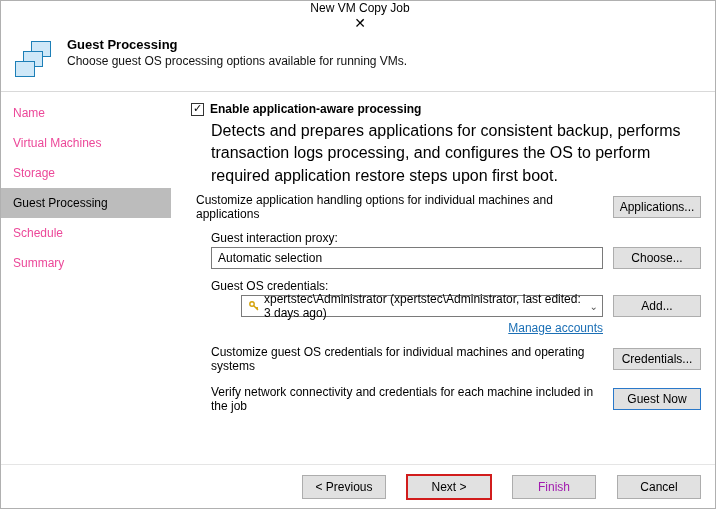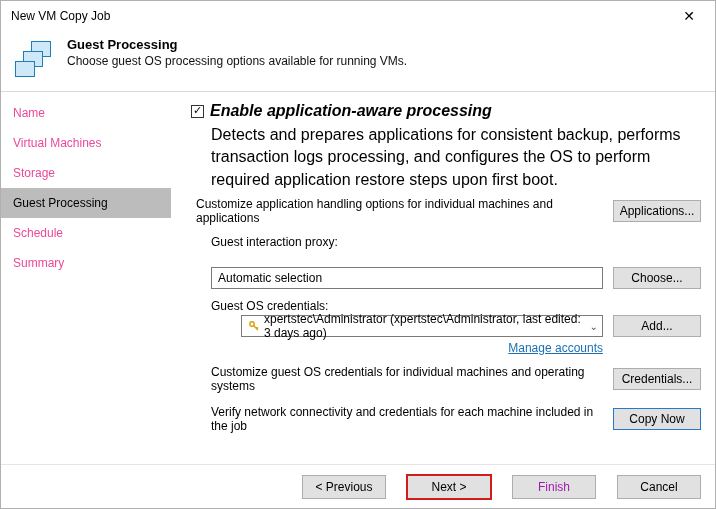--- a/index.html
+++ b/index.html
@@ -21,20 +21,21 @@
     flex-direction: column;
     background: #fff;
   }
   .titlebar {
     height: 30px;
     display: flex;
     align-items: center;
     justify-content: space-between;
     padding: 0 6px 0 10px;
     background: #fff;
+    flex-direction: column;
   }
   .titlebar .title { font-size: 12px; }
   .titlebar .close {
     width: 40px;
     height: 26px;
     display: flex;
     align-items: center;
     justify-content: center;
     cursor: pointer;
     font-size: 14px;
@@ -90,21 +91,21 @@
     padding: 10px 14px 10px 20px;
     position: relative;
   }
   .chk-row { display: flex; align-items: center; gap: 6px; }
   .chk {
     width: 13px; height: 13px; border: 1px solid #333; background: #fff;
     display: flex; align-items: center; justify-content: center;
     font-size: 10px; line-height: 1;
   }
   .chk.checked::after { content: "✓"; font-size: 11px; position: relative; top: -1px; }
-  .chk-label { font-weight: 700; font-size: 16px; font-style: italic; }
+  .chk-label { font-weight: 700; font-size: 12px; }
   .desc { margin: 4px 0 0 20px; line-height: 1.4; font-size: 16px; max-width: 490px;}
   .row {
     display: flex;
     align-items: center;
     gap: 8px;
     margin-top: 4px;
   }
   .row-text { flex: 1; font-size: 12px; }
   .btn {
     height: 22px;
@@ -216,21 +217,21 @@
       <div class="desc">Detects and prepares applications for consistent backup, performs transaction logs processing, and configures the OS to perform required application restore steps upon first boot.</div>
 
       <div class="row" style="margin-top:6px; margin-left:5px;">
         <span class="row-text">Customize application handling options for individual machines and applications</span>
         <div class="button-col">
             <div class="btn wide">Applications...</div>
           </div>
       </div>
 
       <div class="section-label" style="margin-left:20px;">Guest interaction proxy:</div>
-      <div class="field-pair" style="margin-left:20px; margin-top:18px;">
+      <div class="field-pair" style="margin-left:20px; margin-top:2px;">
         <div class="input-box grow">
           <span>Automatic selection</span>
         </div>
         <div class="button-col">
             <div class="btn wide">Choose...</div>
           </div>
       </div>
 
       <div class="section-label" style="margin-left:20px;">Guest OS credentials:</div>
       <div class="field-pair" style="margin-left:20px; margin-top:2px;padding-left:30px;">
@@ -255,21 +256,21 @@
       <div class="row" style="margin-top:10px; margin-left:20px;">
         <span class="row-text">Customize guest OS credentials for individual machines and operating systems</span>
         <div class="button-col">
             <div class="btn wide">Credentials...</div>
           </div>
       </div>
 
       <div class="row" style="margin-top:12px; margin-left:20px;">
         <span class="row-text">Verify network connectivity and credentials for each machine included in the job</span>
         <div class="button-col">
-            <div class="btn wide highlight">Copy Now</div>
+            <div class="btn wide highlight">Guest Now</div>
           </div>
       </div>
 
     </div>
   </div>
 
   <div class="footer">
     <div class="btn">&lt; Previous</div>
     <div class="btn redbox">Next &gt;</div>
     <div class="btn disabled">Finish</div>

